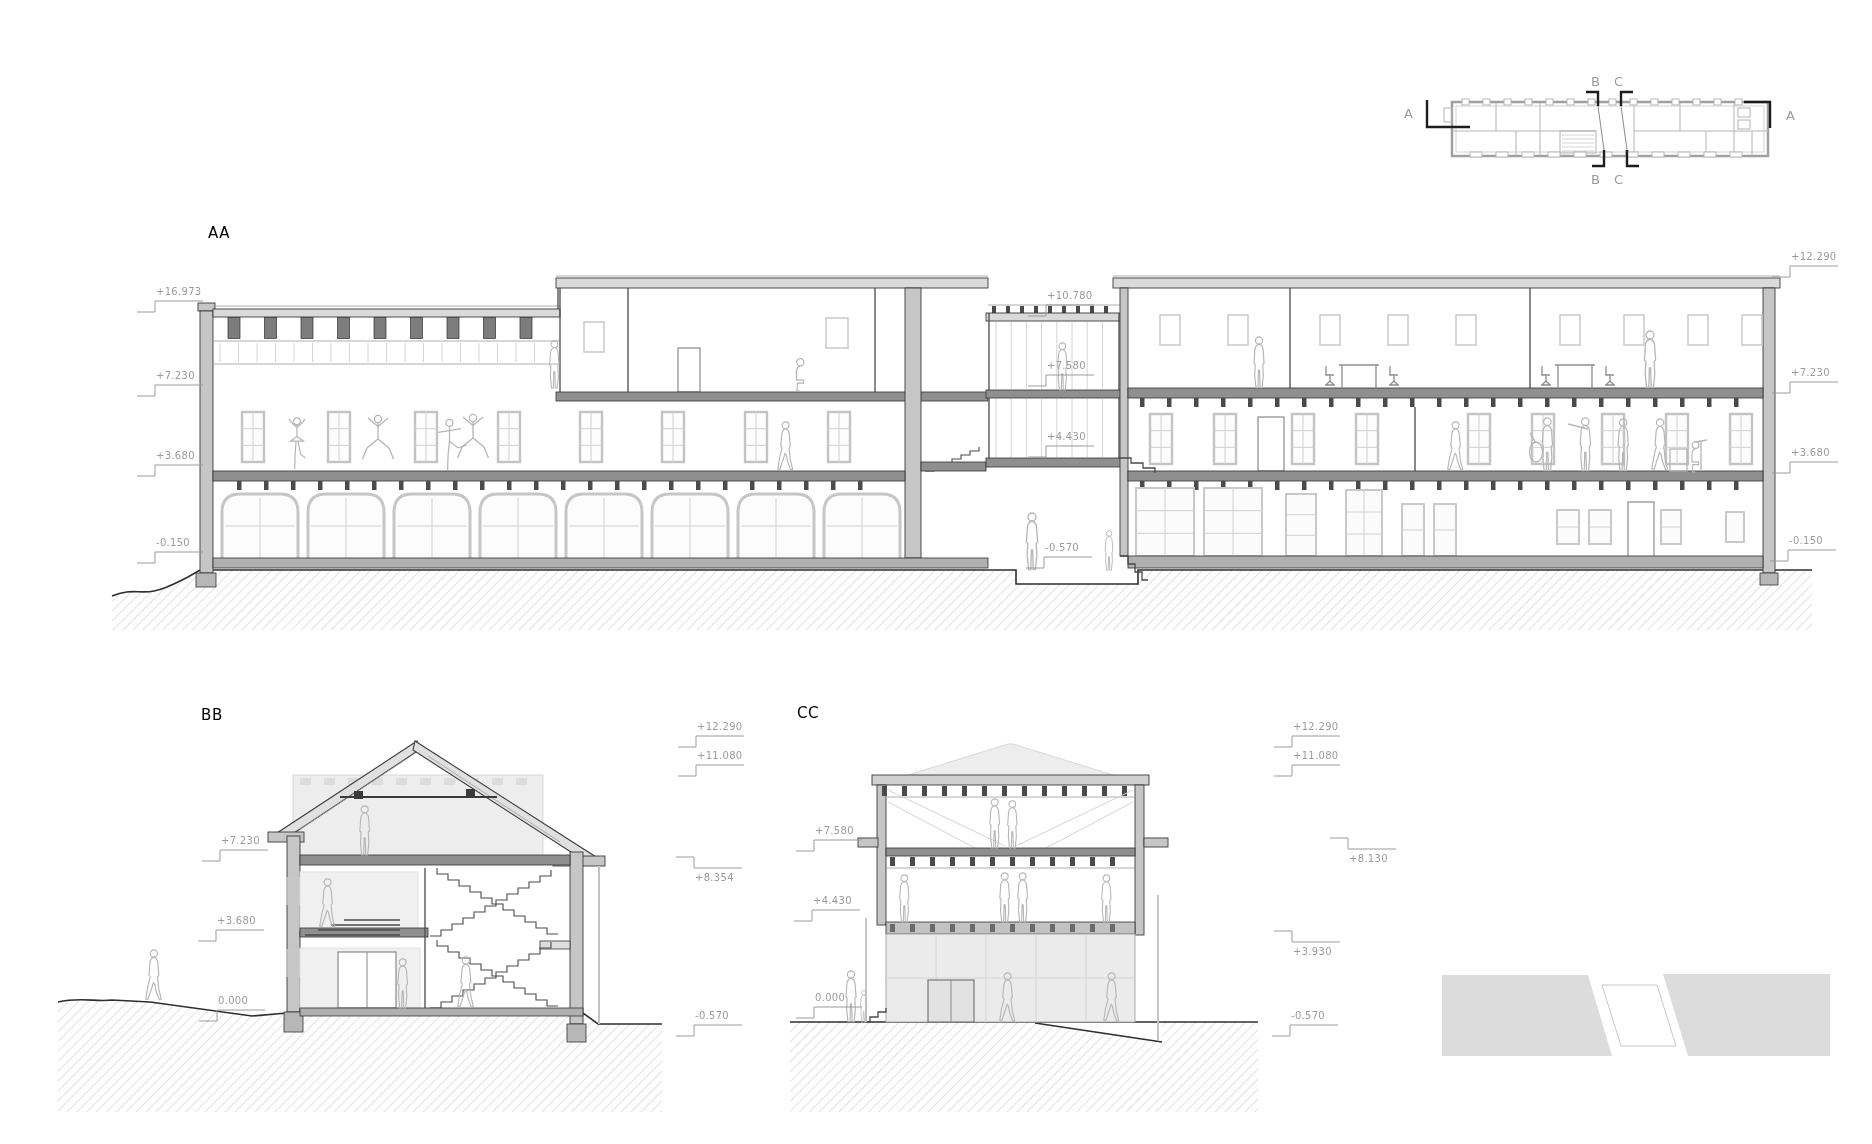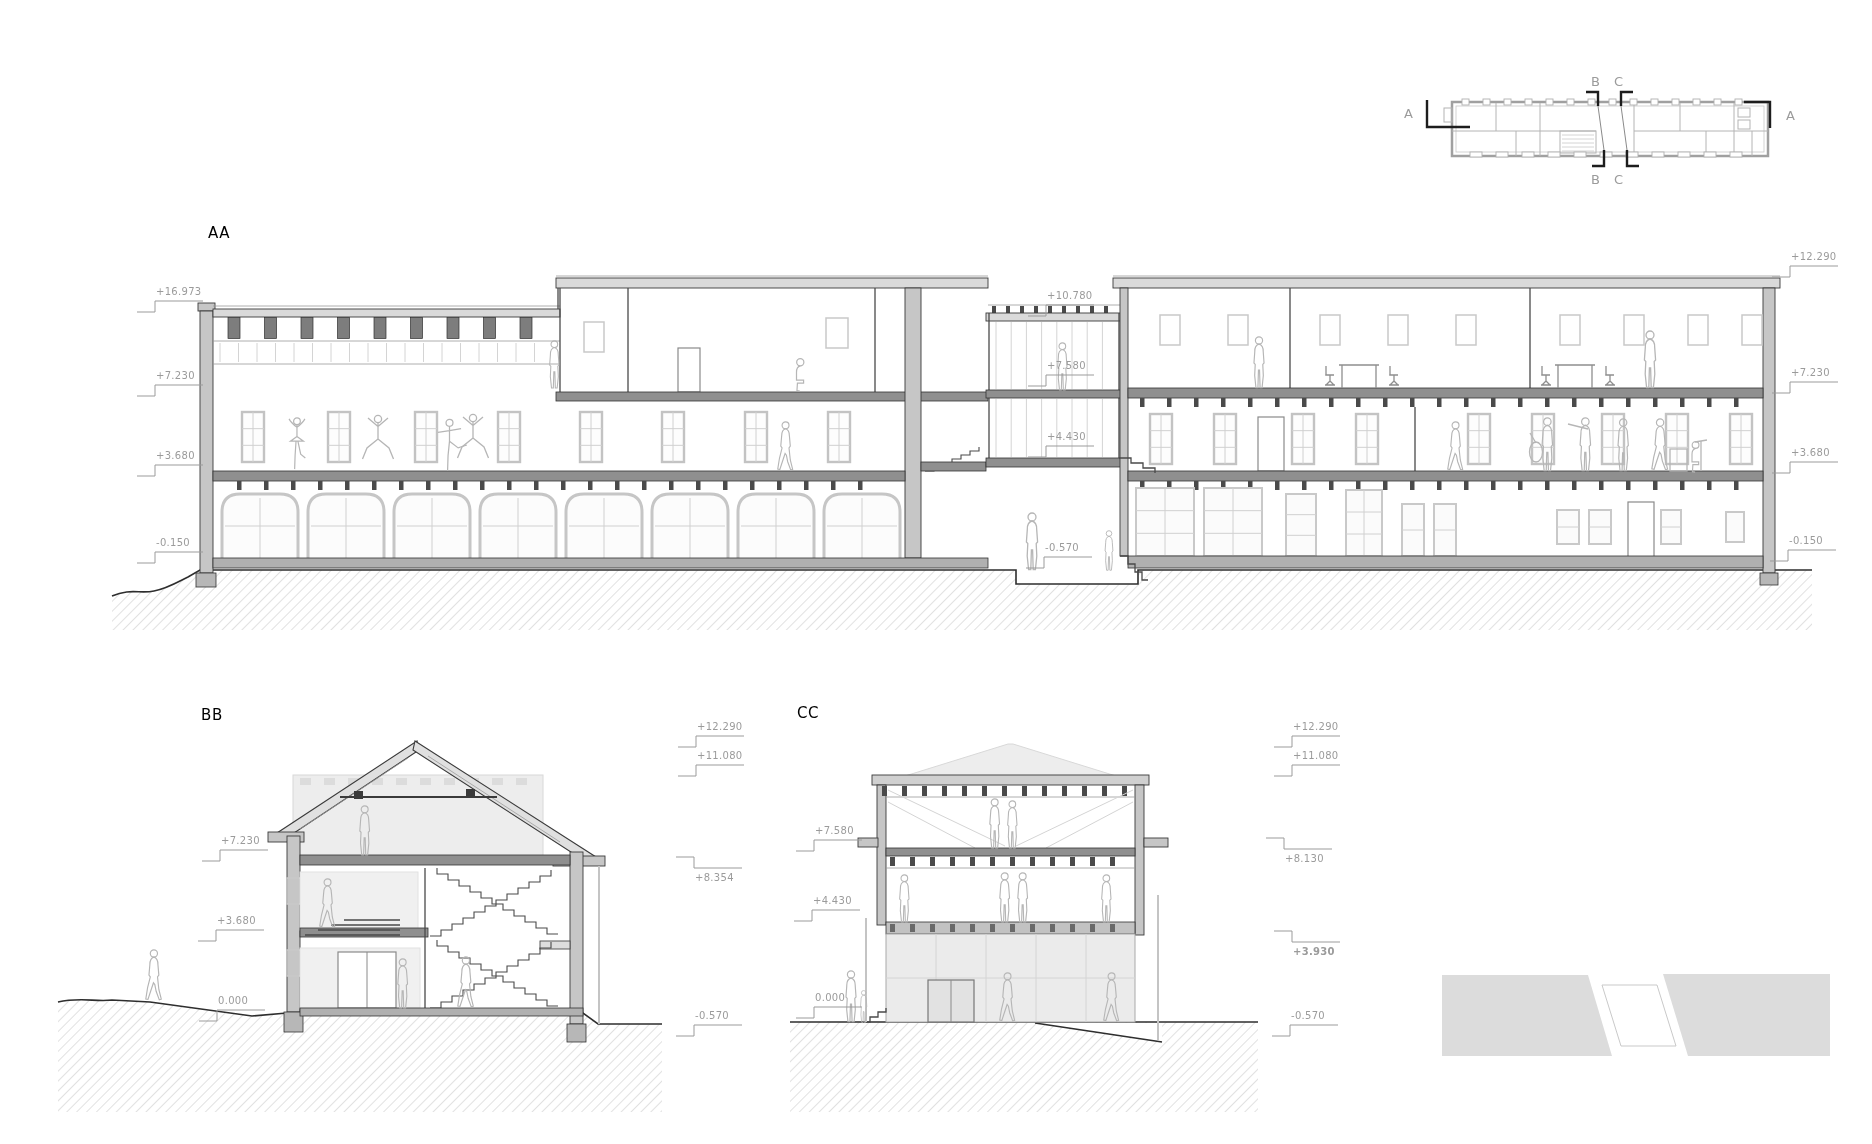--- a/index.html
+++ b/index.html
@@ -817,27 +817,27 @@
         <svg viewBox="0 0 70 16" class="marker-glyph">
           <path d="M20,3 H68 M20,3 V14 M2,14 H20"></path>
         </svg>
       </div>
       <div class="marker" style="left: 1272px; top: 749px;">
         <div class="marker-text">+11.080</div>
         <svg viewBox="0 0 70 16" class="marker-glyph">
           <path d="M20,3 H68 M20,3 V14 M2,14 H20"></path>
         </svg>
       </div>
-      <div class="marker" style="left: 1264px; top: 836px;">
+      <div class="marker" style="left: 1328px; top: 836px;">
         <svg viewBox="0 0 70 16" class="marker-glyph">
           <path d="M2,2 H20 M20,2 V13 M20,13 H68"></path>
         </svg>
         <div class="marker-text">+8.130</div>
       </div>
-      <div class="marker" style="left: 1272px; top: 929px; font-weight: bold;">
+      <div class="marker" style="left: 1272px; top: 929px;">
         <svg viewBox="0 0 70 16" class="marker-glyph">
           <path d="M2,2 H20 M20,2 V13 M20,13 H68"></path>
         </svg>
         <div class="marker-text">+3.930</div>
       </div>
       <div class="marker" style="left: 1270px; top: 1009px;">
         <div class="marker-text">-0.570</div>
         <svg viewBox="0 0 70 16" class="marker-glyph">
           <path d="M20,3 H68 M20,3 V14 M2,14 H20"></path>
         </svg>

